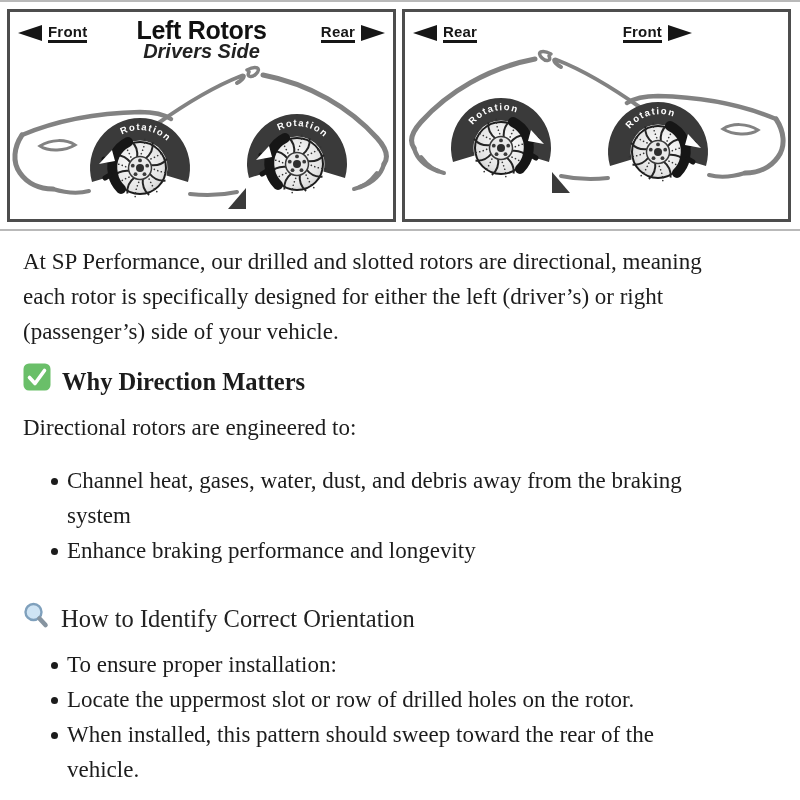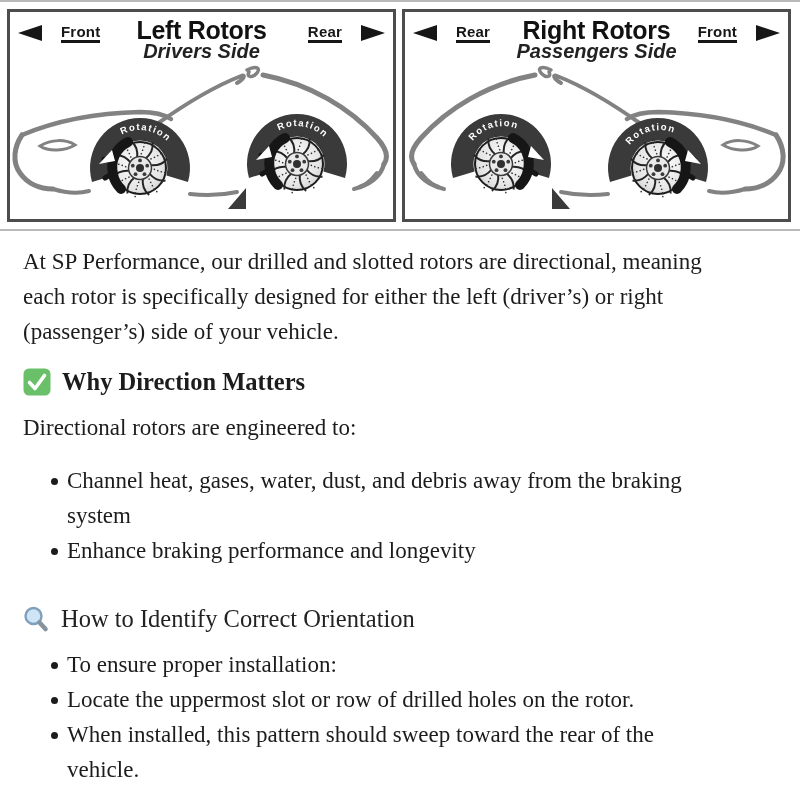--- a/index.html
+++ b/index.html
@@ -9,41 +9,41 @@
   
   .diagram-frame {
     display:flex; gap:6px; padding:7px 7px;
     border-top:2px solid #b9b9b9; border-bottom:2px solid #b9b9b9;
   }
   .panel { width:389px; border:3px solid #4d4d4d; background:#fff; overflow:hidden; }
   .panel-head {
     display:grid; grid-template-columns:88px 1fr 88px; align-items:start;
     padding:5px 8px 0 8px; font-family:"Liberation Sans", sans-serif;
   }
-  .dir { display:flex; align-items:center; gap:19px; margin-top:6px; }
+  .dir { display:flex; align-items:center; gap:6px; margin-top:6px; }
   .dir-right { justify-content:flex-end; }
   .dir-text {
     font-weight:bold; font-size:15px; color:#161616;
     border-bottom:3px solid #161616; line-height:17px; letter-spacing:.2px;
   }
   .arr { width:0; height:0; border-top:8px solid transparent; border-bottom:8px solid transparent; }
   .arr-left  { border-right:24px solid #161616; }
   .arr-right { border-left:24px solid #161616; }
   .panel-titles { text-align:center; }
   .panel-title { font-size:25px; font-weight:800; letter-spacing:-.3px; color:#111; line-height:26px; }
   .panel-subtitle { font-size:20px; font-weight:bold; font-style:italic; color:#222; line-height:16px; }
   .car-svg { display:block; width:383px; height:158px; margin-top:2px; }
   .rot-text { font-family:"Liberation Sans", sans-serif; font-weight:bold; font-size:9.5px;
               letter-spacing:1.4px; fill:#ffffff; }
 
   
   .content { padding:13px 40px 30px 23px; font-size:23px; line-height:35px; }
   .content .inner { max-width:705px; }
   .intro { margin:0; }
-  .sec-head { display:flex; align-items:center; gap:11px; margin:14px 0 10px 0;
+  .sec-head { display:flex; gap:11px; margin:14px 0 10px 0;
               font-size:24.5px; line-height:37px; }
   .sec-head.bold .sec-title { font-weight:bold; }
   .sec-head.regular { margin-top:32px; color:#222; }
   .sec-head.regular .sec-title { font-weight:normal; }
   .lead { margin:0 0 18px 0; }
   ul.blist { margin:2px 0 0 0; padding:0 0 0 44px; list-style:none; }
   ul.blist li { position:relative; }
   ul.blist li::before {
     content:""; position:absolute; left:-16px; top:15px;
     width:7px; height:7px; border-radius:50%; background:#1c1c1c;
@@ -163,24 +163,20 @@
         </g>
       </svg>
     </section>
 
     <section class="panel">
       <header class="panel-head">
         <div class="dir dir-left">
           <span class="arr arr-left"></span>
           <span class="dir-text">Rear</span>
         </div>
-        <div class="panel-titles">
-          <div class="panel-title">Right Rotors</div>
-          <div class="panel-subtitle">Passengers Side</div>
-        </div>
         <div class="dir dir-right">
           <span class="dir-text">Front</span>
           <span class="arr arr-right"></span>
         </div>
       </header>
       <svg class="car-svg" viewBox="0 0 383 158">
         <use href="#carbody" transform="translate(383,0) scale(-1,1)"></use>
         <g class="rot-text">
           <path id="arcR1" d="M 63.6,86.9 A 38,38 0 0 1 132.4,86.9" fill="none"></path>
           <text><textPath href="#arcR1" startOffset="8">Rotation</textPath></text>

